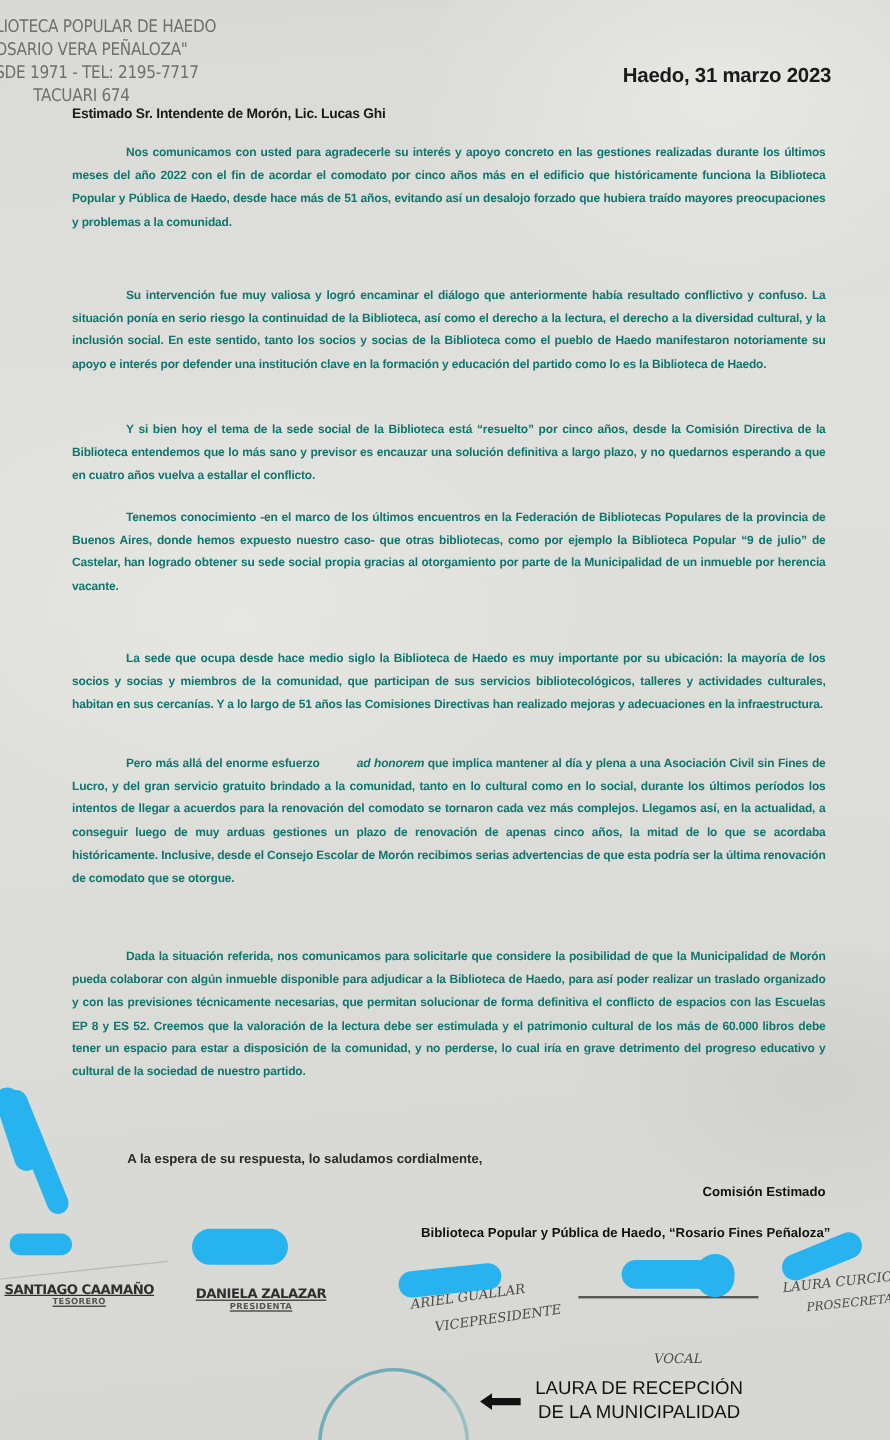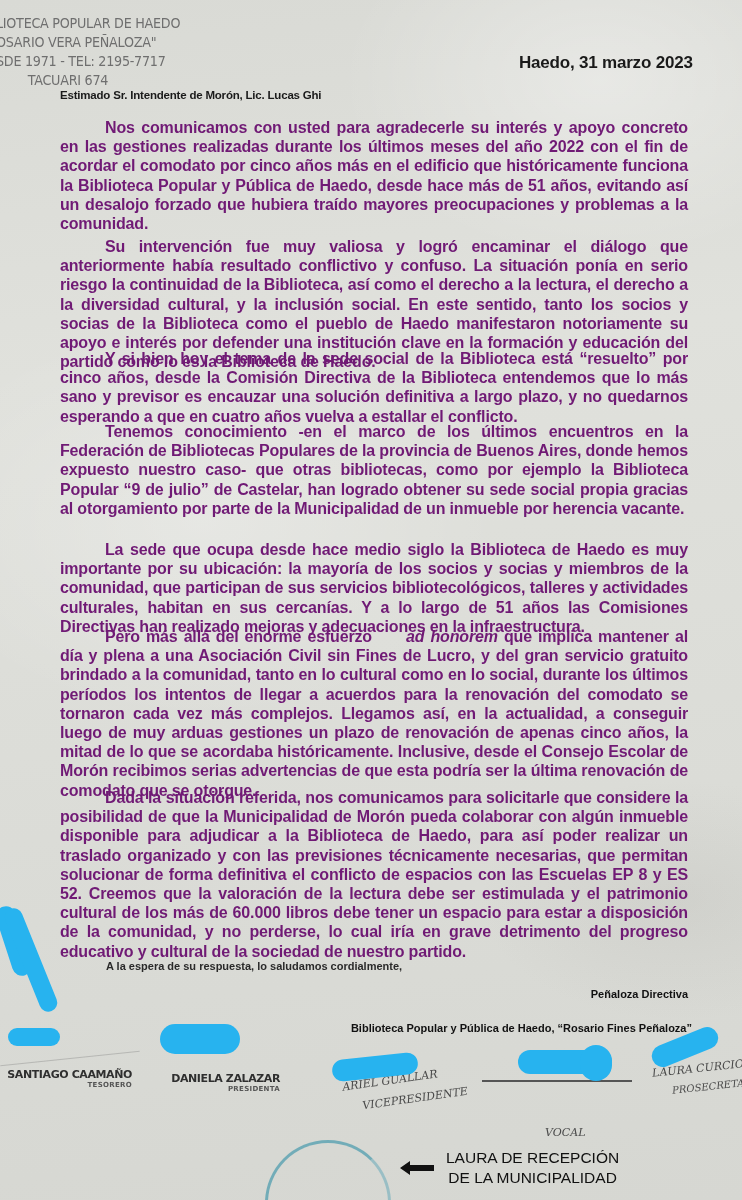--- a/index.html
+++ b/index.html
@@ -27,36 +27,37 @@
     .date-line {
       position: absolute; left: 519px; top: 53px;
       font-weight: bold; font-size: 17px; letter-spacing: -0.2px;
     }
     .greeting {
       position: absolute; left: 60px; top: 89px;
       font-weight: bold; font-size: 11.5px; letter-spacing: -0.2px;
     }
     .body-text {
       position: absolute; left: 60px; width: 628px;
-      font-size: 16px; line-height: 19.2px; text-align: justify;
-      text-indent: 45px; font-weight: bold; color: #701a75;
+      font-size: 10px; line-height: 19.2px; text-align: justify;
+      text-indent: 45px; font-weight: bold; color: #0f766e;
       letter-spacing: -0.15px;
     }
     .body-text em { font-style: italic; margin-left: 28px; }
     .closing {
       position: absolute; left: 106px; top: 960px;
       font-size: 11px; font-weight: bold; color: #2a2a2a;
     }
     .sign-block {
       position: absolute; right: 54px; text-align: right;
       font-weight: bold; font-size: 11px; color: #111;
     }
     .signatory {
-      position: absolute; text-align: right; color: #2f2f2f;
+      position: absolute; text-align: center; color: #2f2f2f;
       font-family: "DejaVu Sans", sans-serif;
+      text-decoration: underline;
     }
     .signatory .name { font-weight: bold; font-size: 11px; letter-spacing: -0.4px; white-space: nowrap; }
     .signatory .role { font-size: 7px; font-weight: bold; letter-spacing: 0.3px; color: #555; }
     .handwritten {
       position: absolute; font-family: "DejaVu Serif", serif; font-style: italic;
       color: #4a4a4a; font-size: 11px; white-space: nowrap;
     }
     .redaction {
       position: absolute; background: #27b3ef; border-radius: 14px;
     }
@@ -97,21 +98,21 @@
 
 <p class="body-text" style="top:118px;margin:0;">Nos comunicamos con usted para agradecerle su interés y apoyo concreto en las gestiones realizadas durante los últimos meses del año 2022 con el fin de acordar el comodato por cinco años más en el edificio que históricamente funciona la Biblioteca Popular y Pública de Haedo, desde hace más de 51 años, evitando así un desalojo forzado que hubiera traído mayores preocupaciones y problemas a la comunidad.</p>
 <p class="body-text" style="top:237px;margin:0;">Su intervención fue muy valiosa y logró encaminar el diálogo que anteriormente había resultado conflictivo y confuso. La situación ponía en serio riesgo la continuidad de la Biblioteca, así como el derecho a la lectura, el derecho a la diversidad cultural, y la inclusión social. En este sentido, tanto los socios y socias de la Biblioteca como el pueblo de Haedo manifestaron notoriamente su apoyo e interés por defender una institución clave en la formación y educación del partido como lo es la Biblioteca de Haedo.</p>
 <p class="body-text" style="top:349px;margin:0;">Y si bien hoy el tema de la sede social de la Biblioteca está “resuelto” por cinco años, desde la Comisión Directiva de la Biblioteca entendemos que lo más sano y previsor es encauzar una solución definitiva a largo plazo, y no quedarnos esperando a que en cuatro años vuelva a estallar el conflicto.</p>
 <p class="body-text" style="top:422px;margin:0;">Tenemos conocimiento -en el marco de los últimos encuentros en la Federación de Bibliotecas Populares de la provincia de Buenos Aires, donde hemos expuesto nuestro caso- que otras bibliotecas, como por ejemplo la Biblioteca Popular “9 de julio” de Castelar, han logrado obtener su sede social propia gracias al otorgamiento por parte de la Municipalidad de un inmueble por herencia vacante.</p>
 <p class="body-text" style="top:540px;margin:0;">La sede que ocupa desde hace medio siglo la Biblioteca de Haedo es muy importante por su ubicación: la mayoría de los socios y socias y miembros de la comunidad, que participan de sus servicios bibliotecológicos, talleres y actividades culturales, habitan en sus cercanías. Y a lo largo de 51 años las Comisiones Directivas han realizado mejoras y adecuaciones en la infraestructura.</p>
 <p class="body-text" style="top:627px;margin:0;"><span>Pero más allá del enorme esfuerzo </span><em>ad honorem</em><span> que implica mantener al día y plena a una Asociación Civil sin Fines de Lucro, y del gran servicio gratuito brindado a la comunidad, tanto en lo cultural como en lo social, durante los últimos períodos los intentos de llegar a acuerdos para la renovación del comodato se tornaron cada vez más complejos. Llegamos así, en la actualidad, a conseguir luego de muy arduas gestiones un plazo de renovación de apenas cinco años, la mitad de lo que se acordaba históricamente. Inclusive, desde el Consejo Escolar de Morón recibimos serias advertencias de que esta podría ser la última renovación de comodato que se otorgue.</span></p>
 <p class="body-text" style="top:788px;margin:0;">Dada la situación referida, nos comunicamos para solicitarle que considere la posibilidad de que la Municipalidad de Morón pueda colaborar con algún inmueble disponible para adjudicar a la Biblioteca de Haedo, para así poder realizar un traslado organizado y con las previsiones técnicamente necesarias, que permitan solucionar de forma definitiva el conflicto de espacios con las Escuelas EP 8 y ES 52. Creemos que la valoración de la lectura debe ser estimulada y el patrimonio cultural de los más de 60.000 libros debe tener un espacio para estar a disposición de la comunidad, y no perderse, lo cual iría en grave detrimento del progreso educativo y cultural de la sociedad de nuestro partido.</p>
 
 <div class="closing">A la espera de su respuesta, lo saludamos cordialmente,</div>
-<div class="sign-block" style="top:988px;">Peñaloza Directiva</div>
+<div class="sign-block" style="top:988px;">Comisión Estimado</div>
 <div class="sign-block" style="top:1022px;right:50px;">Biblioteca Popular y Pública de Haedo, “Rosario Fines Peñaloza”</div>
 
 <div class="signatory" style="left:0;top:1068px;width:132px;">
   <div class="name">SANTIAGO CAAMAÑO</div>
   <div class="role">TESORERO</div>
 </div>
 <div class="signatory" style="left:155px;top:1072px;width:125px;">
   <div class="name">DANIELA ZALAZAR</div>
   <div class="role">PRESIDENTA</div>
 </div>

